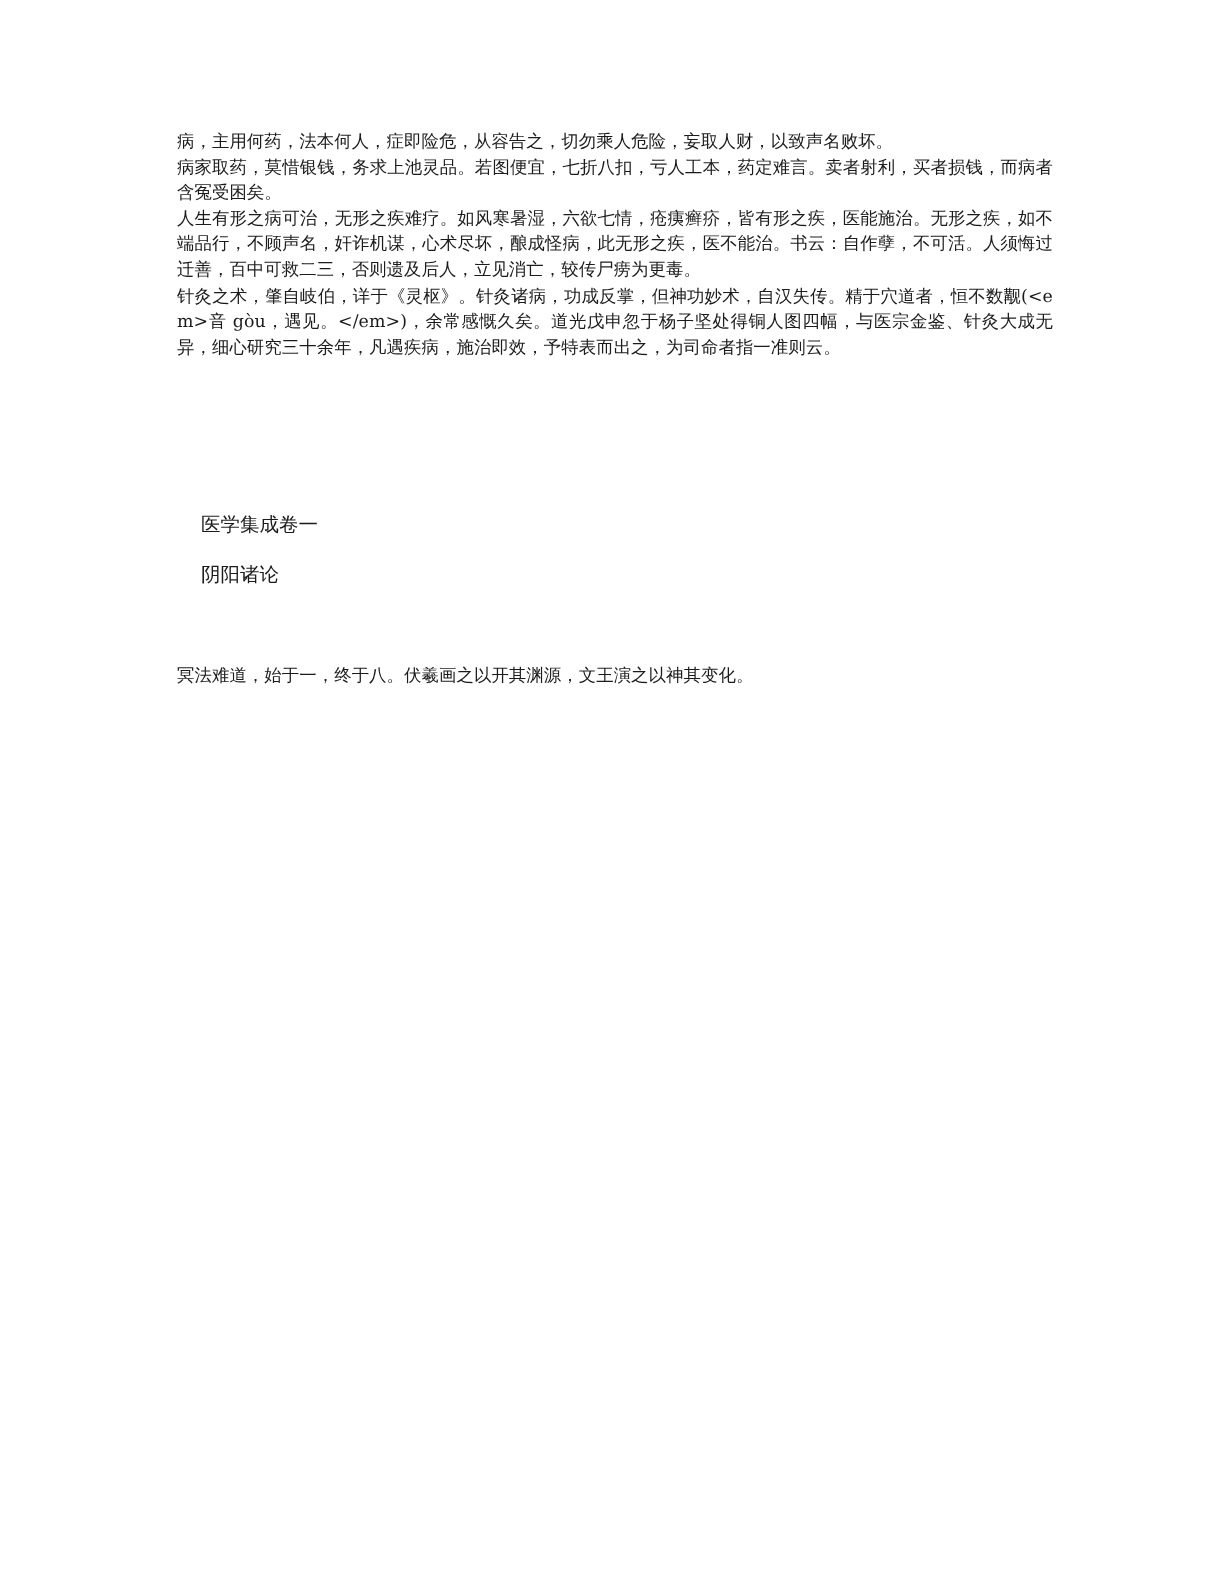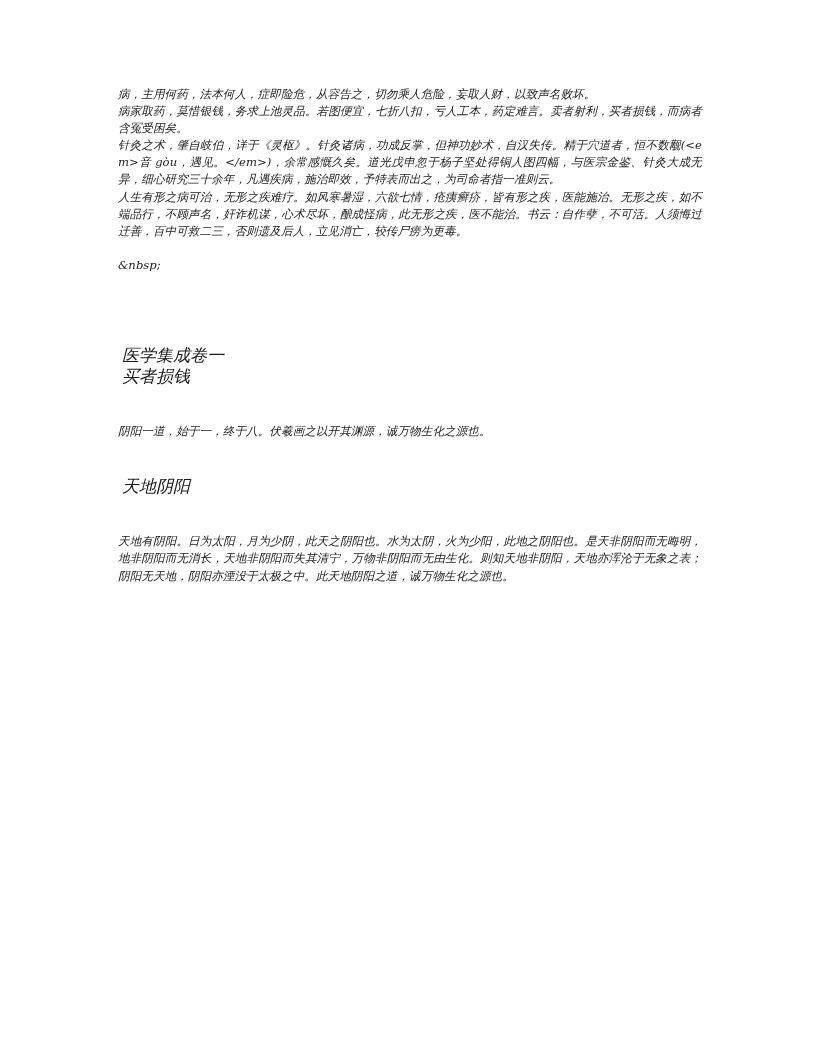--- a/index.html
+++ b/index.html
@@ -12,21 +12,20 @@
     font-family: "DejaVu Serif", "Liberation Serif", serif;
   }
   .page {
     position: relative;
     width: 816px;
     height: 1016px;
     margin: 0 auto;
     background: #ffffff;
     overflow: hidden;
     box-sizing: border-box;
-    font-style: italic;
   }
   .content {
     position: absolute;
     left: 118px;
     top: 86px;
     width: 584px;
   }
   p.para {
     margin: 0;
     padding: 0;
@@ -44,62 +43,59 @@
   .spacer-lg {
     height: 69px;
   }
   .spacer-md {
     height: 34px;
   }
   .spacer-sm {
     height: 17px;
   }
   .heading {
-    margin: 4px;
+    margin: 16px;
     padding: 0;
-    font-size: 17px;
+    font-size: 13px;
     line-height: 17.1px;
     font-weight: normal;
     color: #1b1b1b;
   }
   .latin {
     font-family: "DejaVu Serif", "Liberation Serif", serif;
   }
 </style>
 </head>
 <body>
 
 <div class="page">
   <div class="content">
 
     <p class="para">病，主用何药，法本何人，症即险危，从容告之，切勿乘人危险，妄取人财，以致声名败坏。</p>
     <p class="para">病家取药，莫惜银钱，务求上池灵品。若图便宜，七折八扣，亏人工本，药定难言。卖者射利，买者损钱，而病者含冤受困矣。</p>
+    <p class="para">人生有形之病可治，无形之疾难疗。如风寒暑湿，六欲七情，疮痍癣疥，皆有形之疾，医能施治。无形之疾，如不端品行，不顾声名，奸诈机谋，心术尽坏，酿成怪病，此无形之疾，医不能治。书云：自作孽，不可活。人须悔过迁善，百中可救二三，否则遗及后人，立见消亡，较传尸痨为更毒。</p>
     <p class="para">针灸之术，肇自岐伯，详于《灵枢》。针灸诸病，功成反掌，但神功妙术，自汉失传。精于穴道者，恒不数觏(&lt;em&gt;音 gòu，遇见。&lt;/em&gt;)，余常感慨久矣。道光戊申忽于杨子坚处得铜人图四幅，与医宗金鉴、针灸大成无异，细心研究三十余年，凡遇疾病，施治即效，予特表而出之，为司命者指一准则云。</p>
-    <p class="para">人生有形之病可治，无形之疾难疗。如风寒暑湿，六欲七情，疮痍癣疥，皆有形之疾，医能施治。无形之疾，如不端品行，不顾声名，奸诈机谋，心术尽坏，酿成怪病，此无形之疾，医不能治。书云：自作孽，不可活。人须悔过迁善，百中可救二三，否则遗及后人，立见消亡，较传尸痨为更毒。</p>
 
     <div class="spacer-sm"></div>
 
-    <p class="para latin">&amp;nbsp;</p>
 
     <div class="spacer-lg"></div>
 
     <div class="heading">医学集成卷一</div>
-    <div class="heading">买者损钱</div>
+    <div class="heading">阴阳诸论</div>
 
     <div class="spacer-md"></div>
 
-    <p class="para">阴阳一道，始于一，终于八。伏羲画之以开其渊源，诚万物生化之源也。</p>
+    <p class="para">冥法难道，始于一，终于八。伏羲画之以开其渊源，文王演之以神其变化。</p>
 
     <div class="spacer-md"></div>
 
-    <div class="heading">天地阴阳</div>
 
     <div class="spacer-md"></div>
 
-    <p class="para">天地有阴阳。日为太阳，月为少阴，此天之阴阳也。水为太阴，火为少阳，此地之阴阳也。是天非阴阳而无晦明，地非阴阳而无消长，天地非阴阳而失其清宁，万物非阴阳而无由生化。则知天地非阴阳，天地亦浑沦于无象之表；阴阳无天地，阴阳亦湮没于太极之中。此天地阴阳之道，诚万物生化之源也。</p>
 
     <div class="spacer-md"></div>
 
 
     <div class="spacer-md"></div>
 
 
   </div>
 </div>
 

